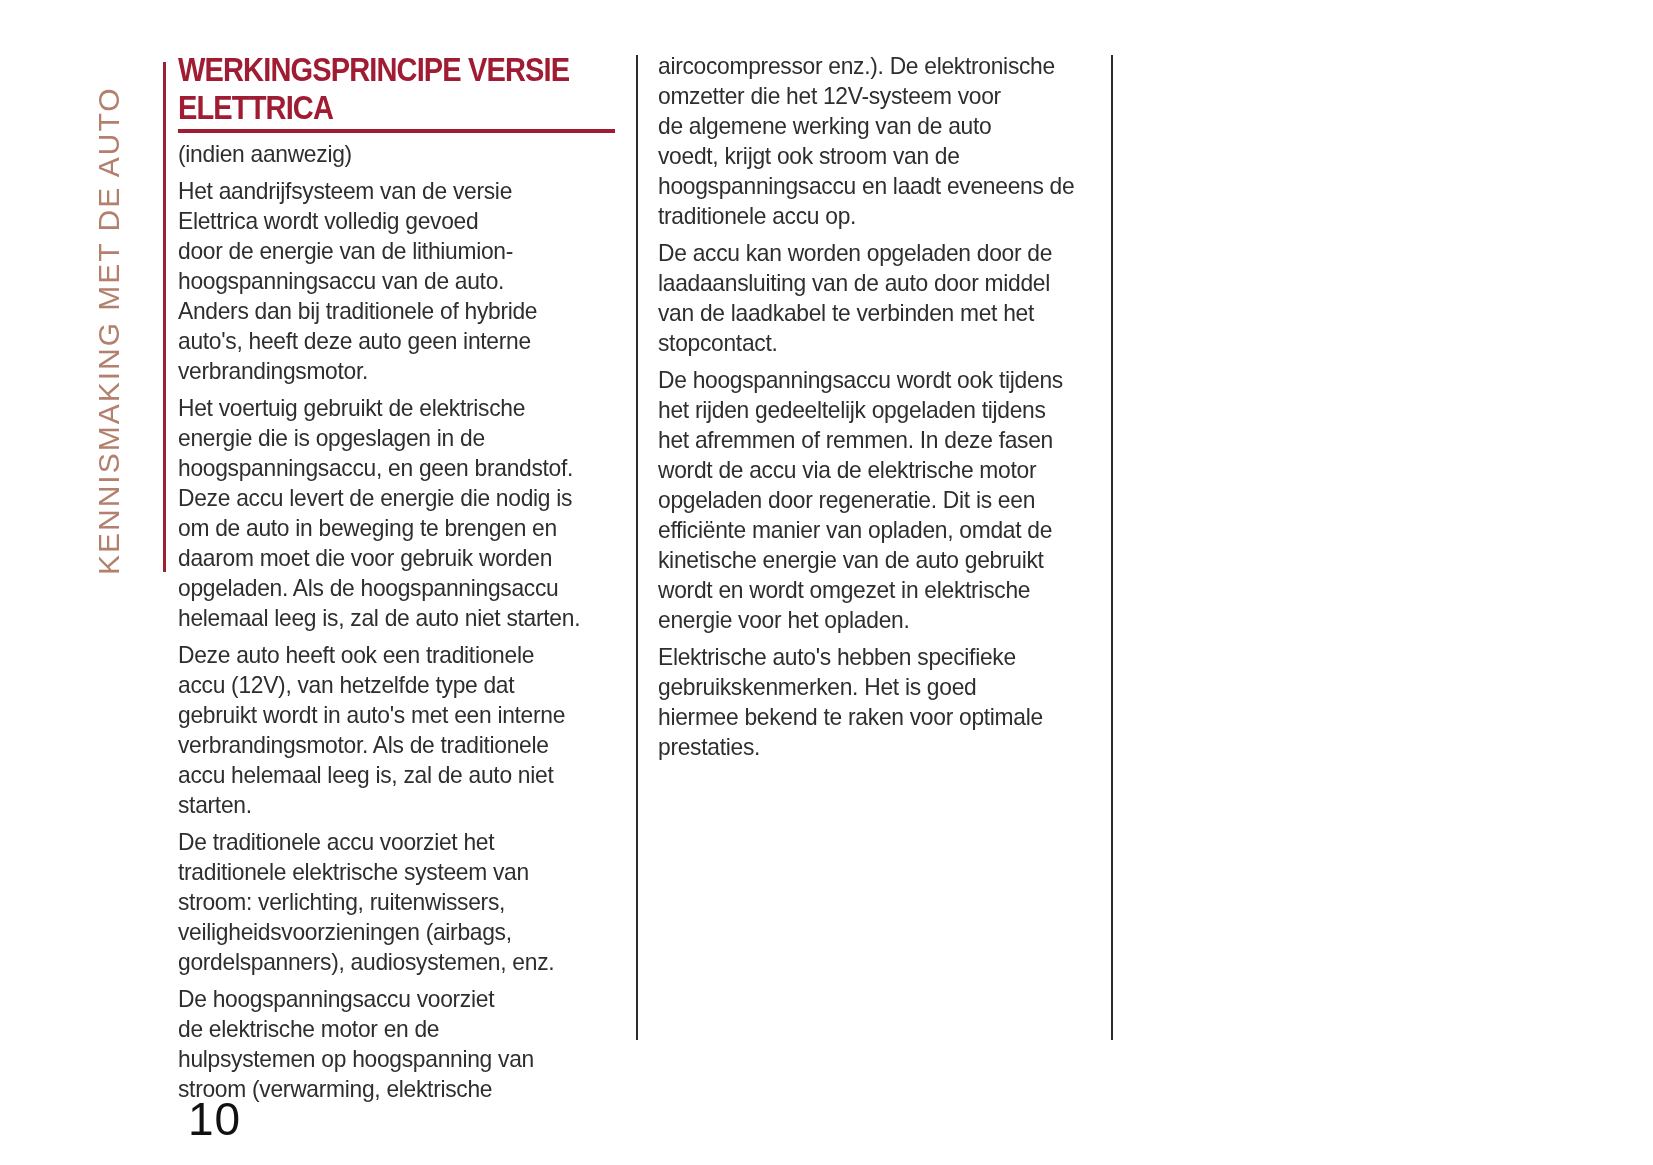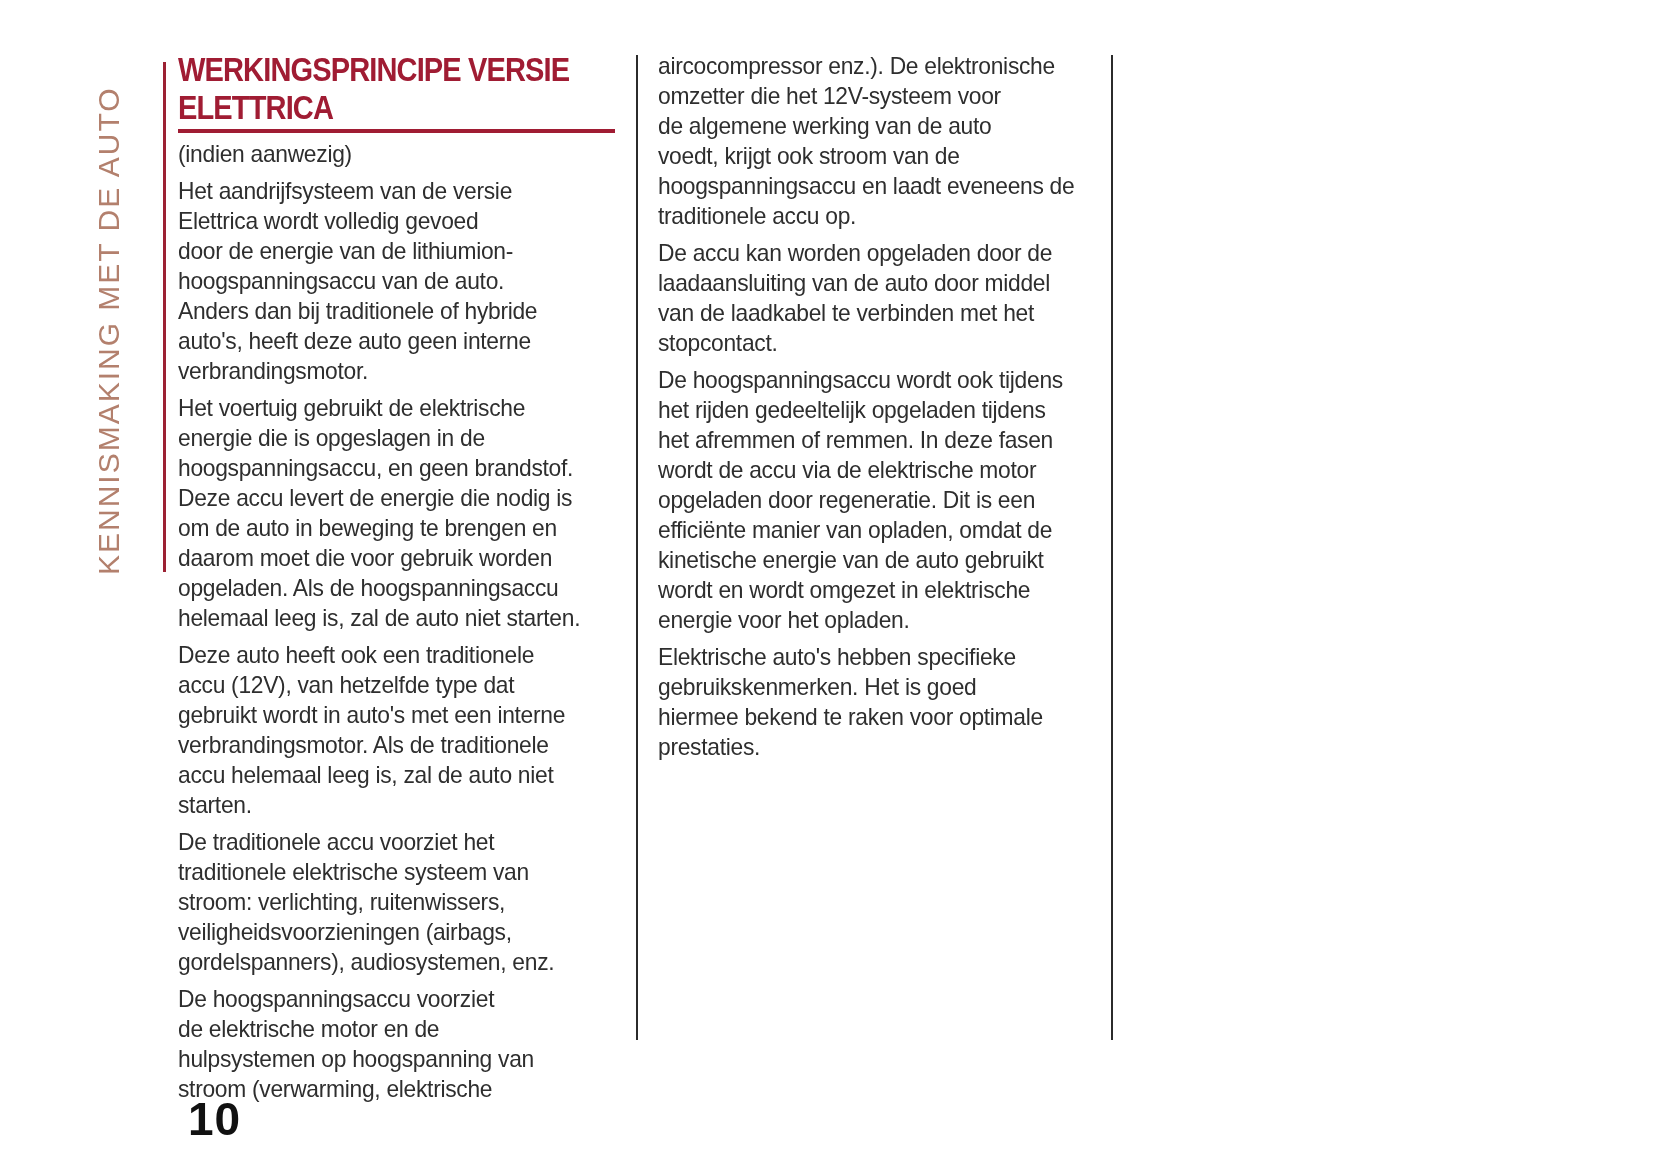--- a/index.html
+++ b/index.html
@@ -85,21 +85,21 @@
   }
   .divider-1 { left: 636px; }
   .divider-2 { left: 1111px; }
 
   
   .page-number {
     position: absolute;
     left: 188px;
     top: 1092px;
     font-size: 46px;
-    font-weight: bold;
+    font-weight: normal;
     letter-spacing: 1px;
     color: #111111;
   }
 </style>
 </head>
 <body>
 
 <div class="page">
 
   <div class="sidebar-label">KENNISMAKING MET DE AUTO</div>

